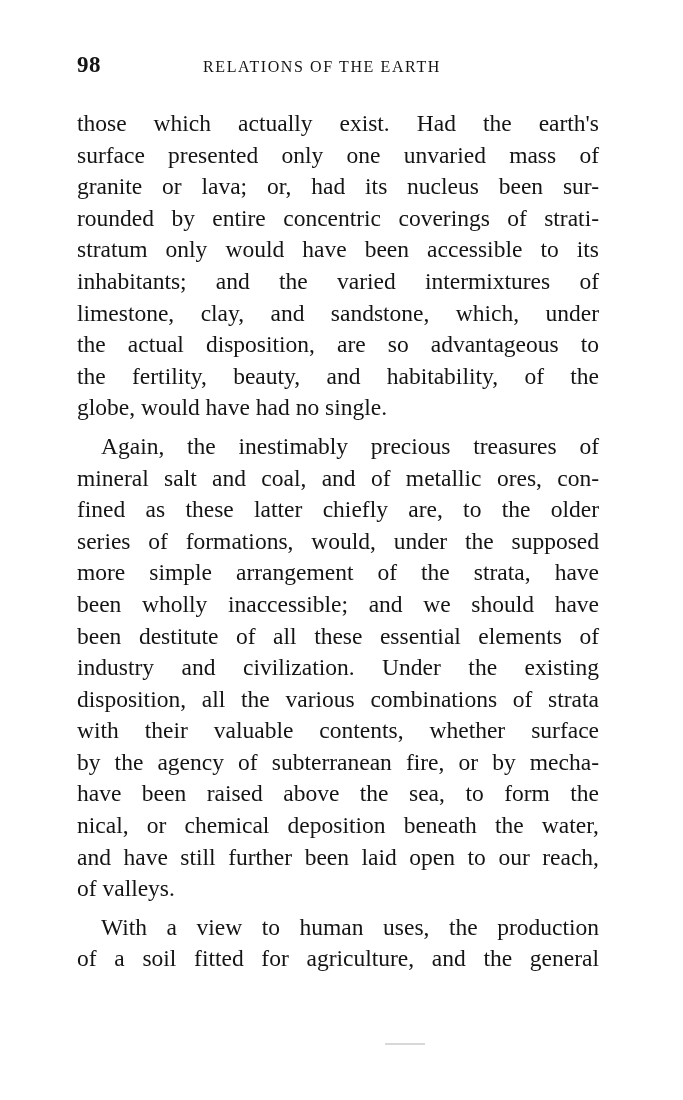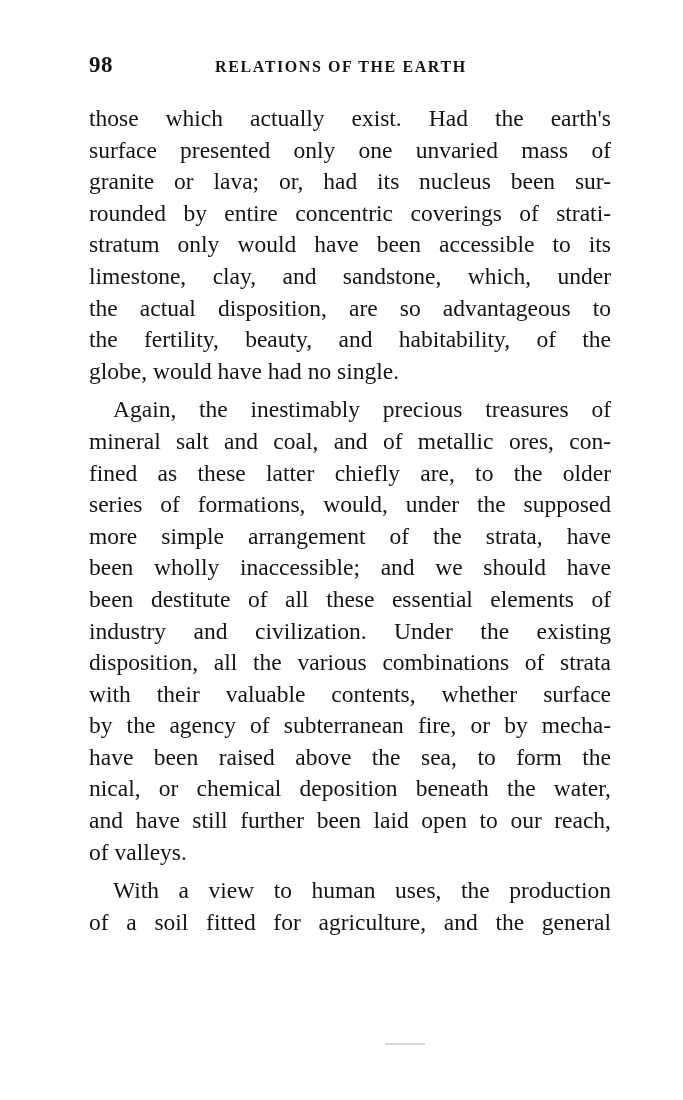--- a/index.html
+++ b/index.html
@@ -10,46 +10,46 @@
     body {
       width: 683px;
       height: 1100px;
       position: relative;
       overflow: hidden;
       font-family: "Liberation Serif", "DejaVu Serif", serif;
       color: #141414;
     }
     .page {
       position: absolute;
-      left: 89px;
+      left: 77px;
       top: 52px;
       width: 522px;
     }
     .running-head {
       position: relative;
       height: 34px;
     }
     .page-number {
       position: absolute;
       left: 0;
       top: 0;
       font-size: 23px;
       font-weight: bold;
       letter-spacing: 0.5px;
     }
     .header-title {
       position: absolute;
       left: 126px;
       top: 6px;
       font-size: 16px;
-      font-weight: bold;
+      font-weight: normal;
       letter-spacing: 1.6px;
     }
     .body-text {
-      margin-top: 17px;
+      margin-top: 22px;
     }
     .line {
       display: block;
       font-size: 23.5px;
       line-height: 31.6px;
       white-space: nowrap;
       text-align: justify;
       text-align-last: justify;
       height: 31.6px;
       overflow: visible;
@@ -81,20 +81,21 @@
     <span class="header-title">RELATIONS OF THE EARTH</span>
   </div>
 
   <div class="body-text">
     <div>
       <span class="line">those which actually exist.  Had the earth's</span>
       <span class="line">surface presented only one unvaried mass of</span>
       <span class="line">granite or lava; or, had its nucleus been sur-</span>
       <span class="line">rounded by entire concentric coverings of strati-</span>
       <span class="line">stratum only would have been accessible to its</span>
+      <span class="line">inhabitants; and the varied intermixtures of</span>
       <span class="line">limestone, clay, and sandstone, which, under</span>
       <span class="line">the actual disposition, are so advantageous to</span>
       <span class="line">the fertility, beauty, and habitability, of the</span>
       <span class="line last">globe, would have had no single.</span>
     </div>
     <div class="para-gap"></div>
     <div>
       <span class="line indent">Again, the inestimably precious treasures of</span>
       <span class="line">mineral salt and coal, and of metallic ores, con-</span>
       <span class="line">fined as these latter chiefly are, to the older</span>

